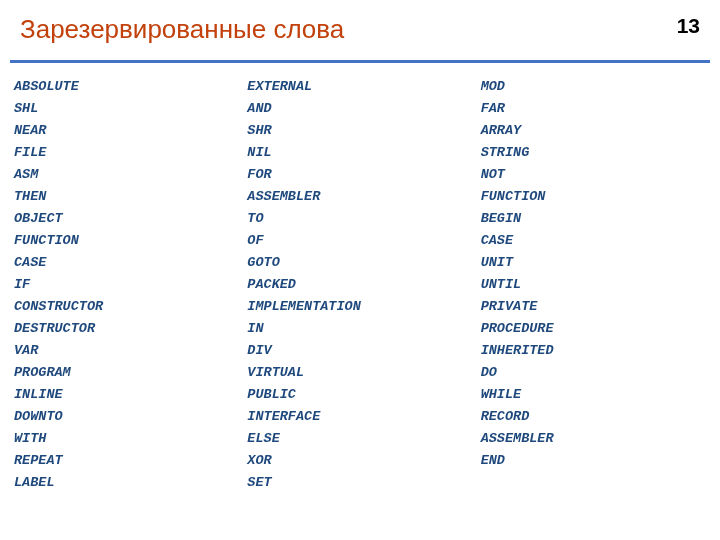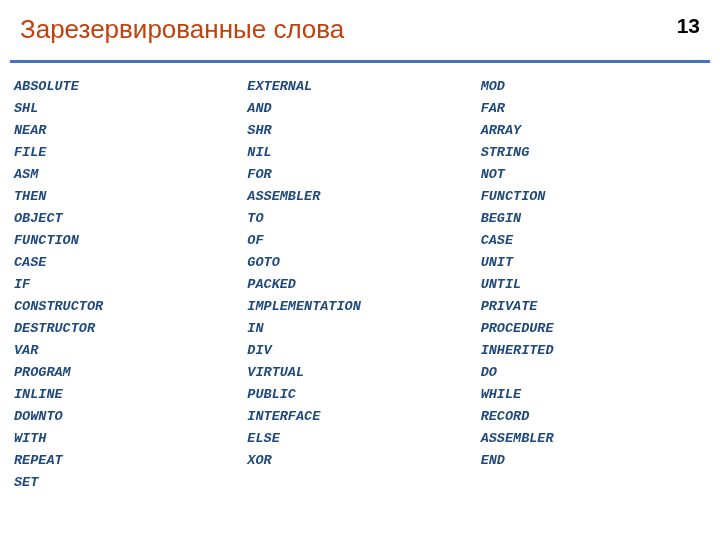--- a/index.html
+++ b/index.html
@@ -111,15 +111,16 @@
     <div class="kw">WHILE</div>
     <div class="kw">DOWNTO</div>
     <div class="kw">INTERFACE</div>
     <div class="kw">RECORD</div>
     <div class="kw">WITH</div>
     <div class="kw">ELSE</div>
     <div class="kw">ASSEMBLER</div>
     <div class="kw">REPEAT</div>
     <div class="kw">XOR</div>
     <div class="kw">END</div>
+    <div class="kw">LABEL</div>
     <div class="kw">SET</div>
     <div class="kw"></div>
   </div>
 
 </body></html>

